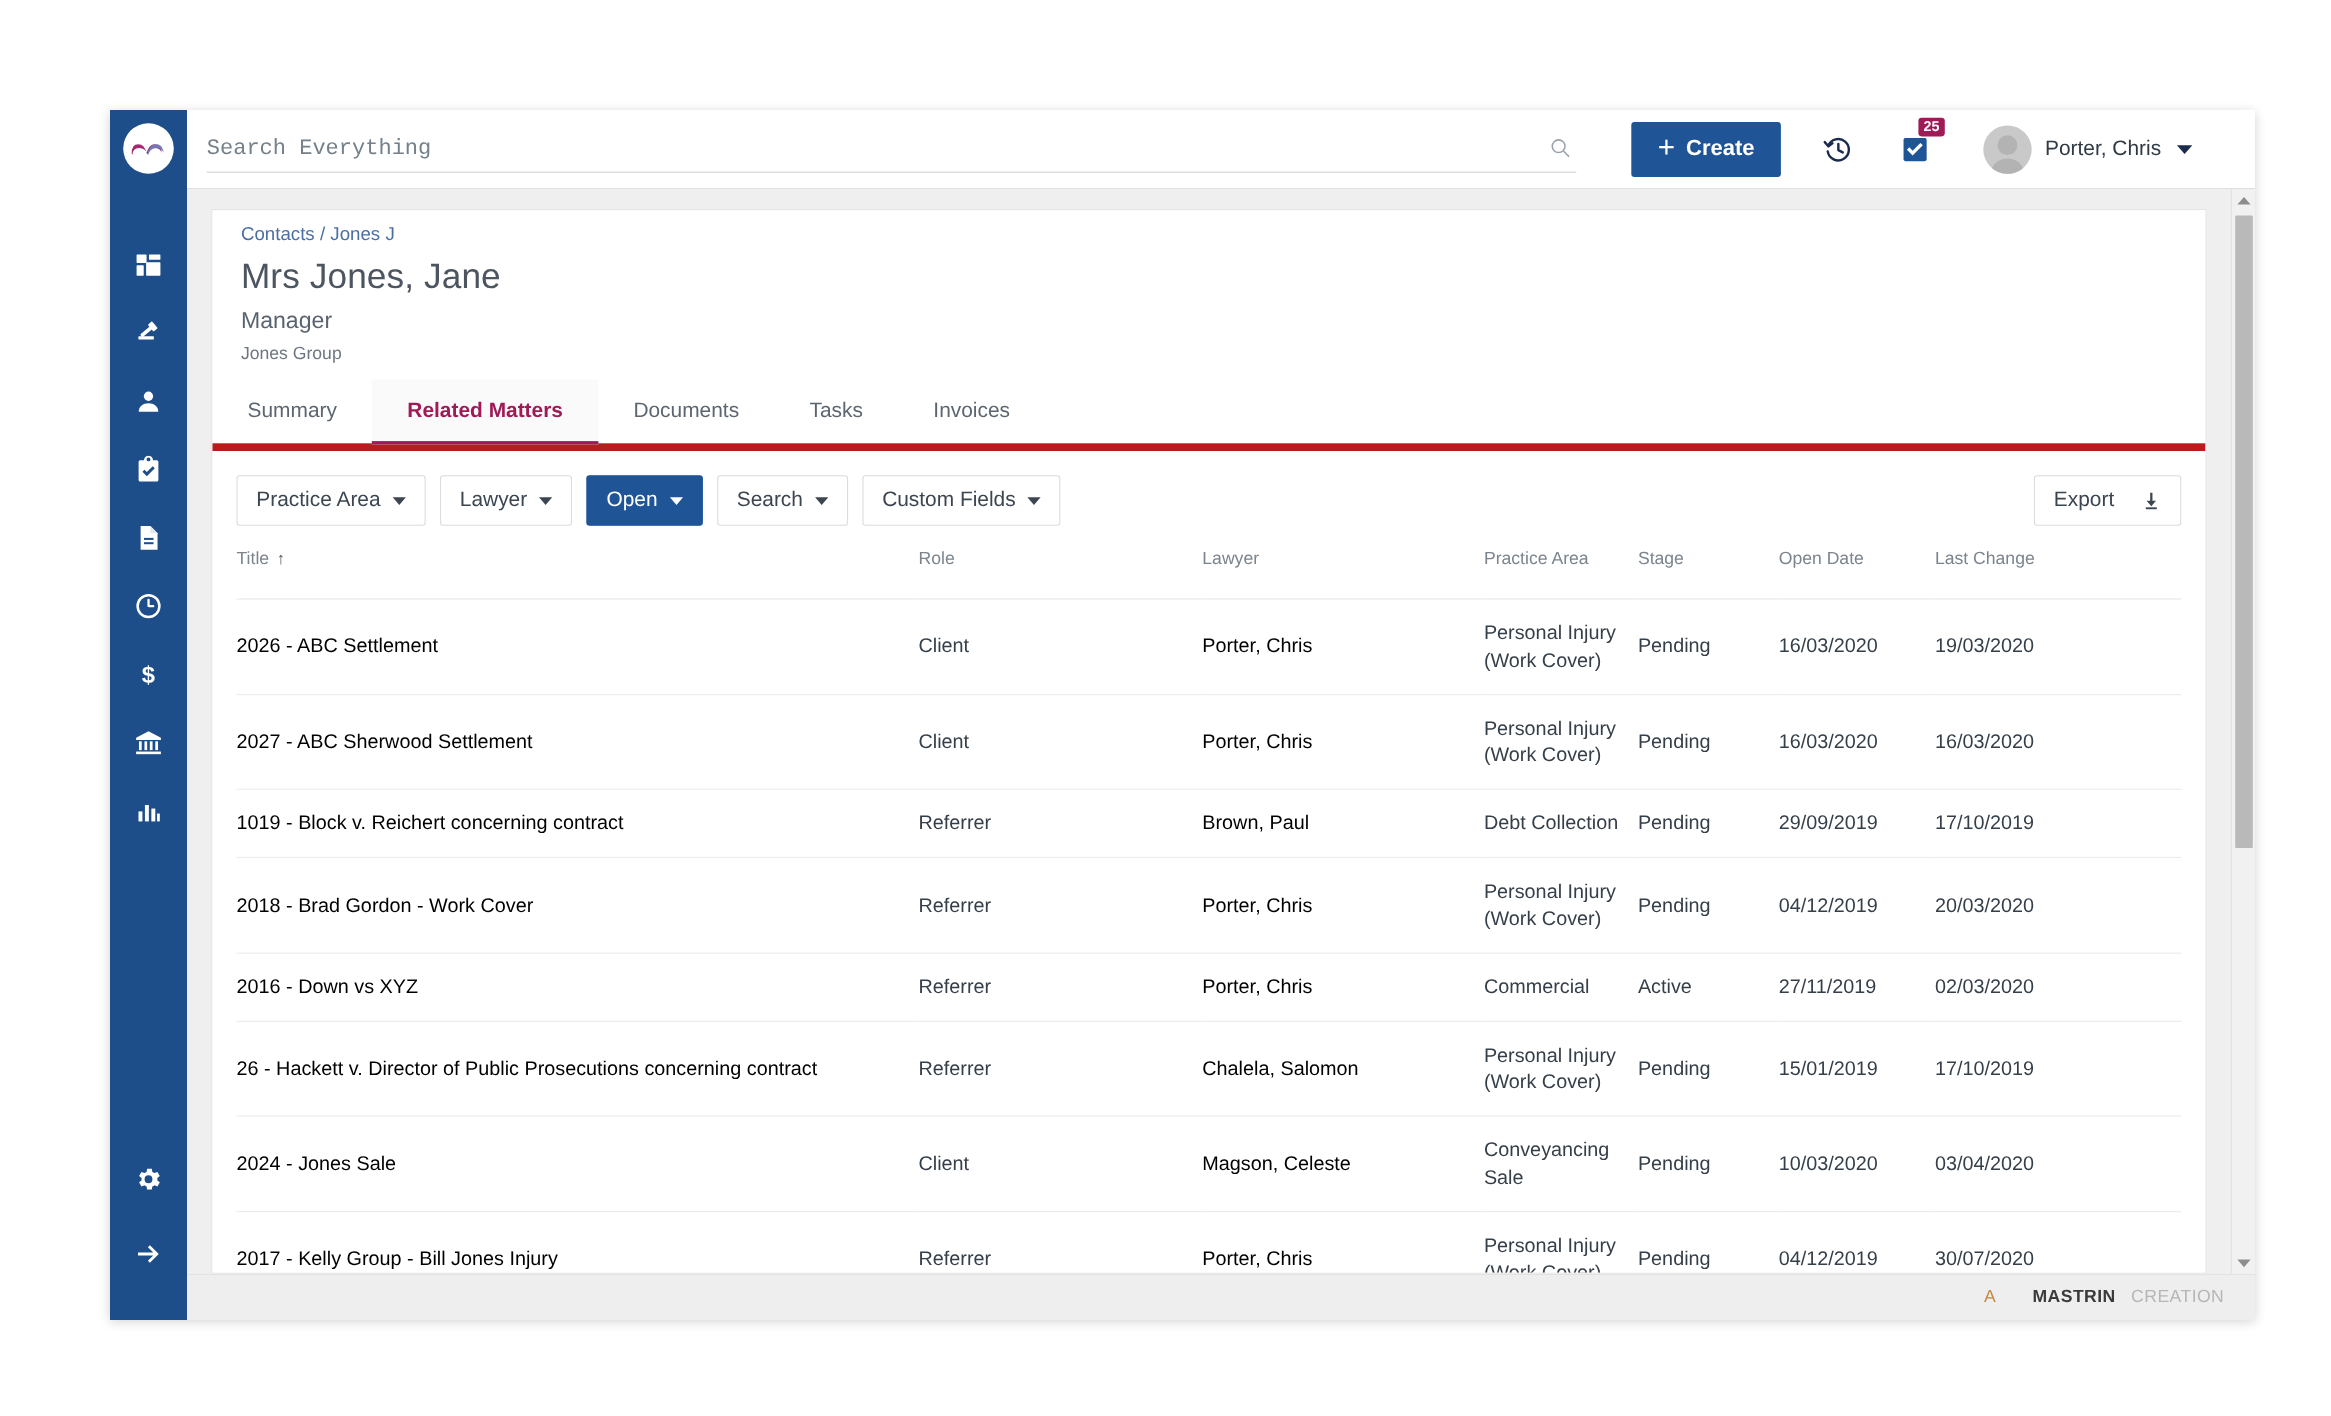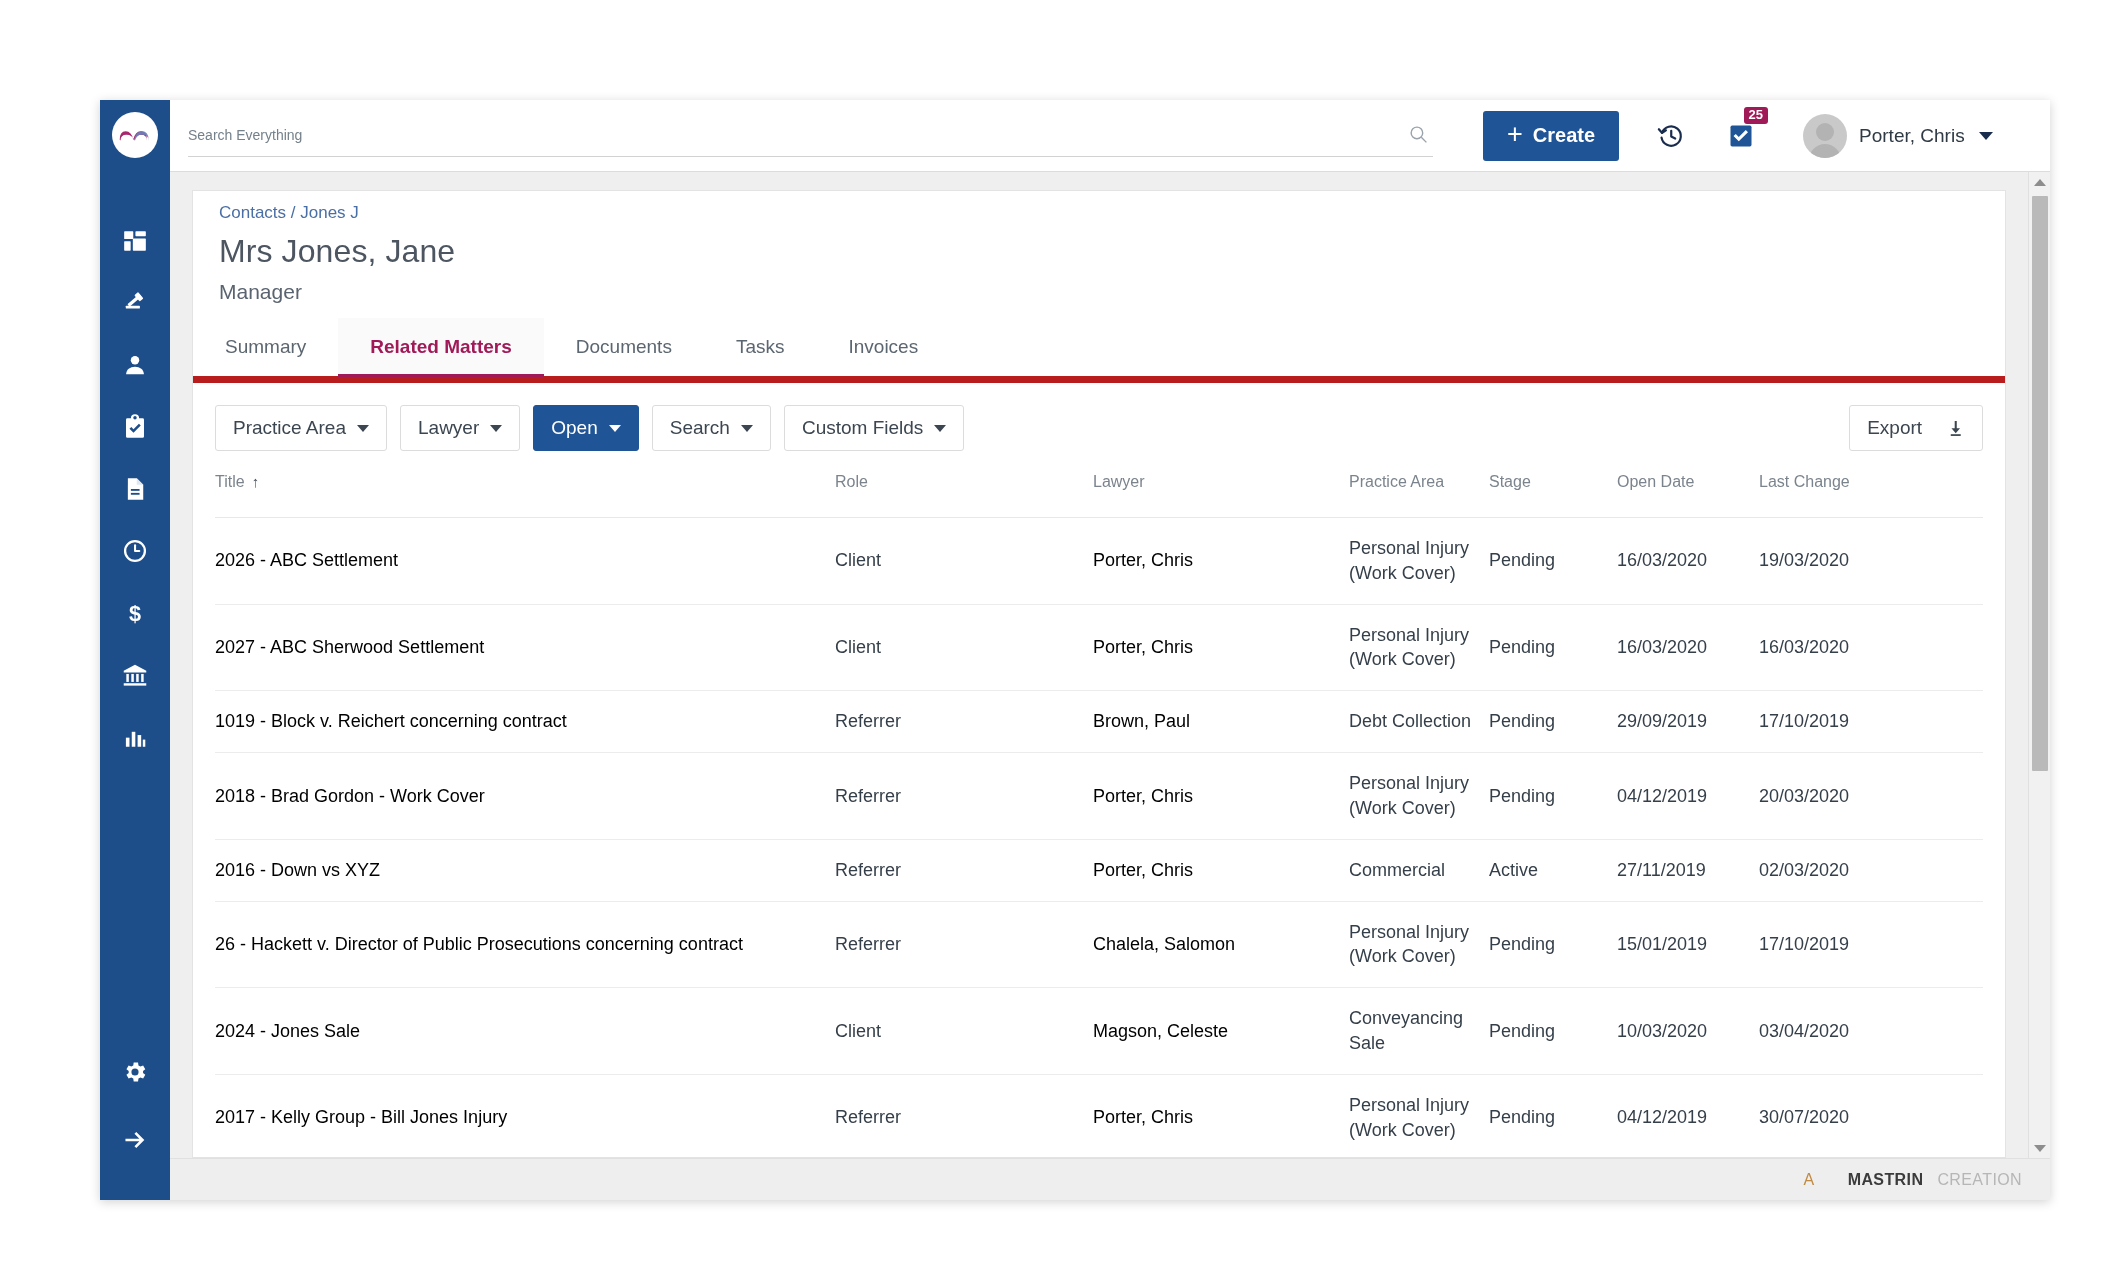--- a/index.html
+++ b/index.html
@@ -66,22 +66,22 @@
   }
   #search-wrap {
     flex: 1 1 auto; position: relative;
     max-width: 1245px;
     border-bottom: 1px solid #d2d2d2;
     height: 42px;
     display: flex; align-items: center;
   }
   #search-input {
     border: 0; outline: 0; width: 100%;
-    font-size: 14px; color: #5c6670;
-    font-family: Liberation Sans, sans-serif;
+    font-size: 20px; color: #5c6670;
+    font-family: Liberation Mono, monospace;
     background: transparent;
     padding-right: 40px;
   }
   #search-input::placeholder { color: #74808a; }
   .search-icon { position: absolute; right: 4px; top: 9px; }
   .search-icon svg { width: 21px; height: 21px; stroke: #9aa3ab; fill: none; stroke-width: 1.6; }
 
   #create-btn {
     margin-left: 50px;
     background: #1f5496; color: #fff;
@@ -398,20 +398,21 @@
 
     <div id="content-region">
 
       <div id="content-scroll">
         <div id="card">
 
           <div id="contact-header">
             <div id="breadcrumb">Contacts / Jones J</div>
             <h1 id="contact-name">Mrs Jones, Jane</h1>
             <div id="contact-role">Manager</div>
+            <div id="contact-org">Jones Group</div>
           </div>
 
           <div id="tabs">
             <div class="tab">Summary</div>
             <div class="tab active">Related Matters</div>
             <div class="tab">Documents</div>
             <div class="tab">Tasks</div>
             <div class="tab">Invoices</div>
           </div>
 

